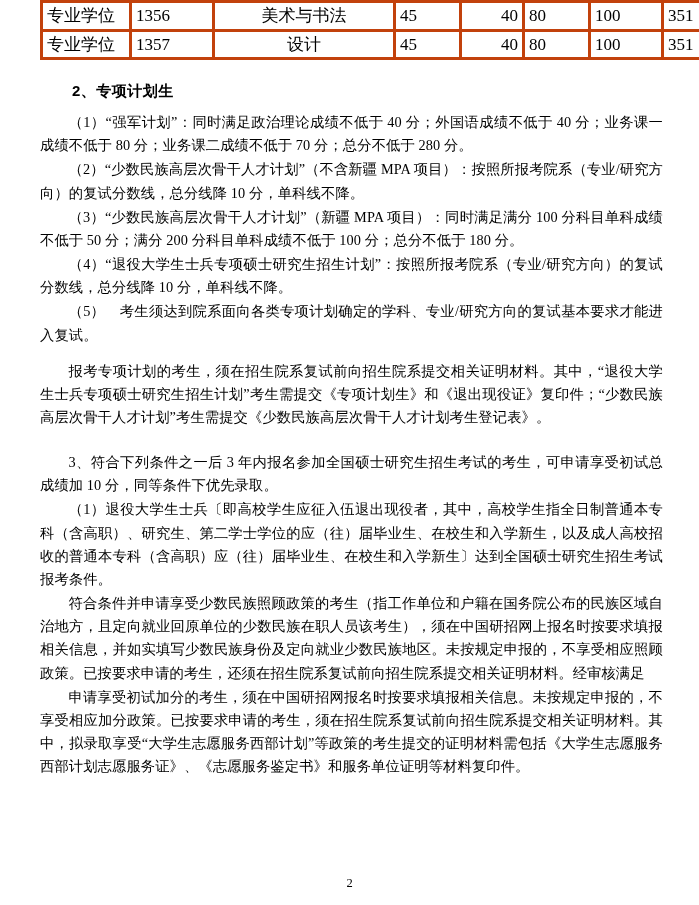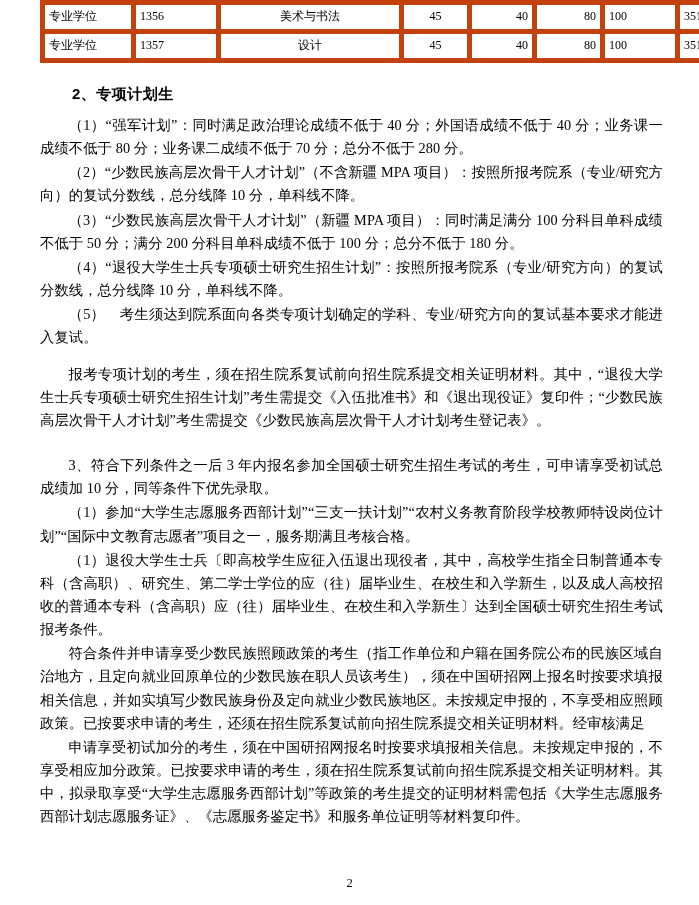--- a/index.html
+++ b/index.html
@@ -24,34 +24,34 @@
   }
 
   
   table.score-table {
     border-collapse: collapse;
     width: 621px;
     margin: 0 0 0 0;
     table-layout: fixed;
   }
   table.score-table td {
-    border: 5px solid #c2410c;
-    font-size: 12px;
+    border: 3px solid #c2410c;
+    font-size: 17px;
     line-height: 1.15;
     padding: 3px 4px;
     height: 18px;
     vertical-align: middle;
     font-family: "Liberation Serif", "DejaVu Serif", serif;
   }
   td.c-type   { width: 78px;  text-align: left; padding-left: 5px; }
   td.c-code   { width: 72px;  text-align: left; padding-left: 5px; margin-top: 8px; }
   td.c-name   { width: 170px; text-align: center; padding-left: 12px; }
-  td.c-n1     { width: 55px;  text-align: center; padding-left: 6px; }
+  td.c-n1     { width: 55px;  text-align: left; padding-left: 6px; }
   td.c-n2     { width: 52px;  text-align: right; padding-left: 6px; }
-  td.c-n3     { width: 55px;  text-align: right; padding-left: 6px; }
+  td.c-n3     { width: 55px;  text-align: left; padding-left: 6px; }
   td.c-n4     { width: 62px;  text-align: left; padding-left: 6px; }
   td.c-total  { width: 62px;  text-align: left; padding-left: 6px; }
 
   
   h2.section-title {
     font-size: 15px;
     font-weight: bold;
     margin: 22px 0 10px 32px;
     letter-spacing: 0.5px;
     font-family: "Liberation Sans", sans-serif;
@@ -107,21 +107,20 @@
     </tbody>
   </table>
 
   <h2 class="section-title">2、专项计划生</h2>
 
   <p class="para">（1）“强军计划”：同时满足政治理论成绩不低于 40 分；外国语成绩不低于 40 分；业务课一成绩不低于 80 分；业务课二成绩不低于 70 分；总分不低于 280 分。</p>
   <p class="para">（2）“少数民族高层次骨干人才计划”（不含新疆 MPA 项目）：按照所报考院系（专业/研究方向）的复试分数线，总分线降 10 分，单科线不降。</p>
   <p class="para">（3）“少数民族高层次骨干人才计划”（新疆 MPA 项目）：同时满足满分 100 分科目单科成绩不低于 50 分；满分 200 分科目单科成绩不低于 100 分；总分不低于 180 分。</p>
   <p class="para">（4）“退役大学生士兵专项硕士研究生招生计划”：按照所报考院系（专业/研究方向）的复试分数线，总分线降 10 分，单科线不降。</p>
   <p class="para">（5）　考生须达到院系面向各类专项计划确定的学科、专业/研究方向的复试基本要求才能进入复试。</p>
-  <p class="para gap-top">报考专项计划的考生，须在招生院系复试前向招生院系提交相关证明材料。其中，“退役大学生士兵专项硕士研究生招生计划”考生需提交《入伍批准书》和《退出现役证》复印件；“少数民族高层次骨干人才计划”考生需提交《少数民族高层次骨干人才计划考生登记表》。</p>
+  <p class="para gap-top">报考专项计划的考生，须在招生院系复试前向招生院系提交相关证明材料。其中，“退役大学生士兵专项硕士研究生招生计划”考生需提交《专项计划生》和《退出现役证》复印件；“少数民族高层次骨干人才计划”考生需提交《少数民族高层次骨干人才计划考生登记表》。</p>
   <p class="para gap-big">3、符合下列条件之一后 3 年内报名参加全国硕士研究生招生考试的考生，可申请享受初试总成绩加 10 分，同等条件下优先录取。</p>
-  <p class="para">（1）参加“大学生志愿服务西部计划”“三支一扶计划”“农村义务教育阶段学校教师特设岗位计划”“国际中文教育志愿者”项目之一，服务期满且考核合格。</p>
   <p class="para">（1）退役大学生士兵〔即高校学生应征入伍退出现役者，其中，高校学生指全日制普通本专科（含高职）、研究生、第二学士学位的应（往）届毕业生、在校生和入学新生，以及成人高校招收的普通本专科（含高职）应（往）届毕业生、在校生和入学新生〕达到全国硕士研究生招生考试报考条件。</p>
   <p class="para">符合条件并申请享受少数民族照顾政策的考生（指工作单位和户籍在国务院公布的民族区域自治地方，且定向就业回原单位的少数民族在职人员该考生），须在中国研招网上报名时按要求填报相关信息，并如实填写少数民族身份及定向就业少数民族地区。未按规定申报的，不享受相应照顾政策。已按要求申请的考生，还须在招生院系复试前向招生院系提交相关证明材料。经审核满足</p>
   <p class="para">申请享受初试加分的考生，须在中国研招网报名时按要求填报相关信息。未按规定申报的，不享受相应加分政策。已按要求申请的考生，须在招生院系复试前向招生院系提交相关证明材料。其中，拟录取享受“大学生志愿服务西部计划”等政策的考生提交的证明材料需包括《大学生志愿服务西部计划志愿服务证》、《志愿服务鉴定书》和服务单位证明等材料复印件。</p>
 
   <div class="pagenum">2</div>
 </div>
 
 </body></html>

